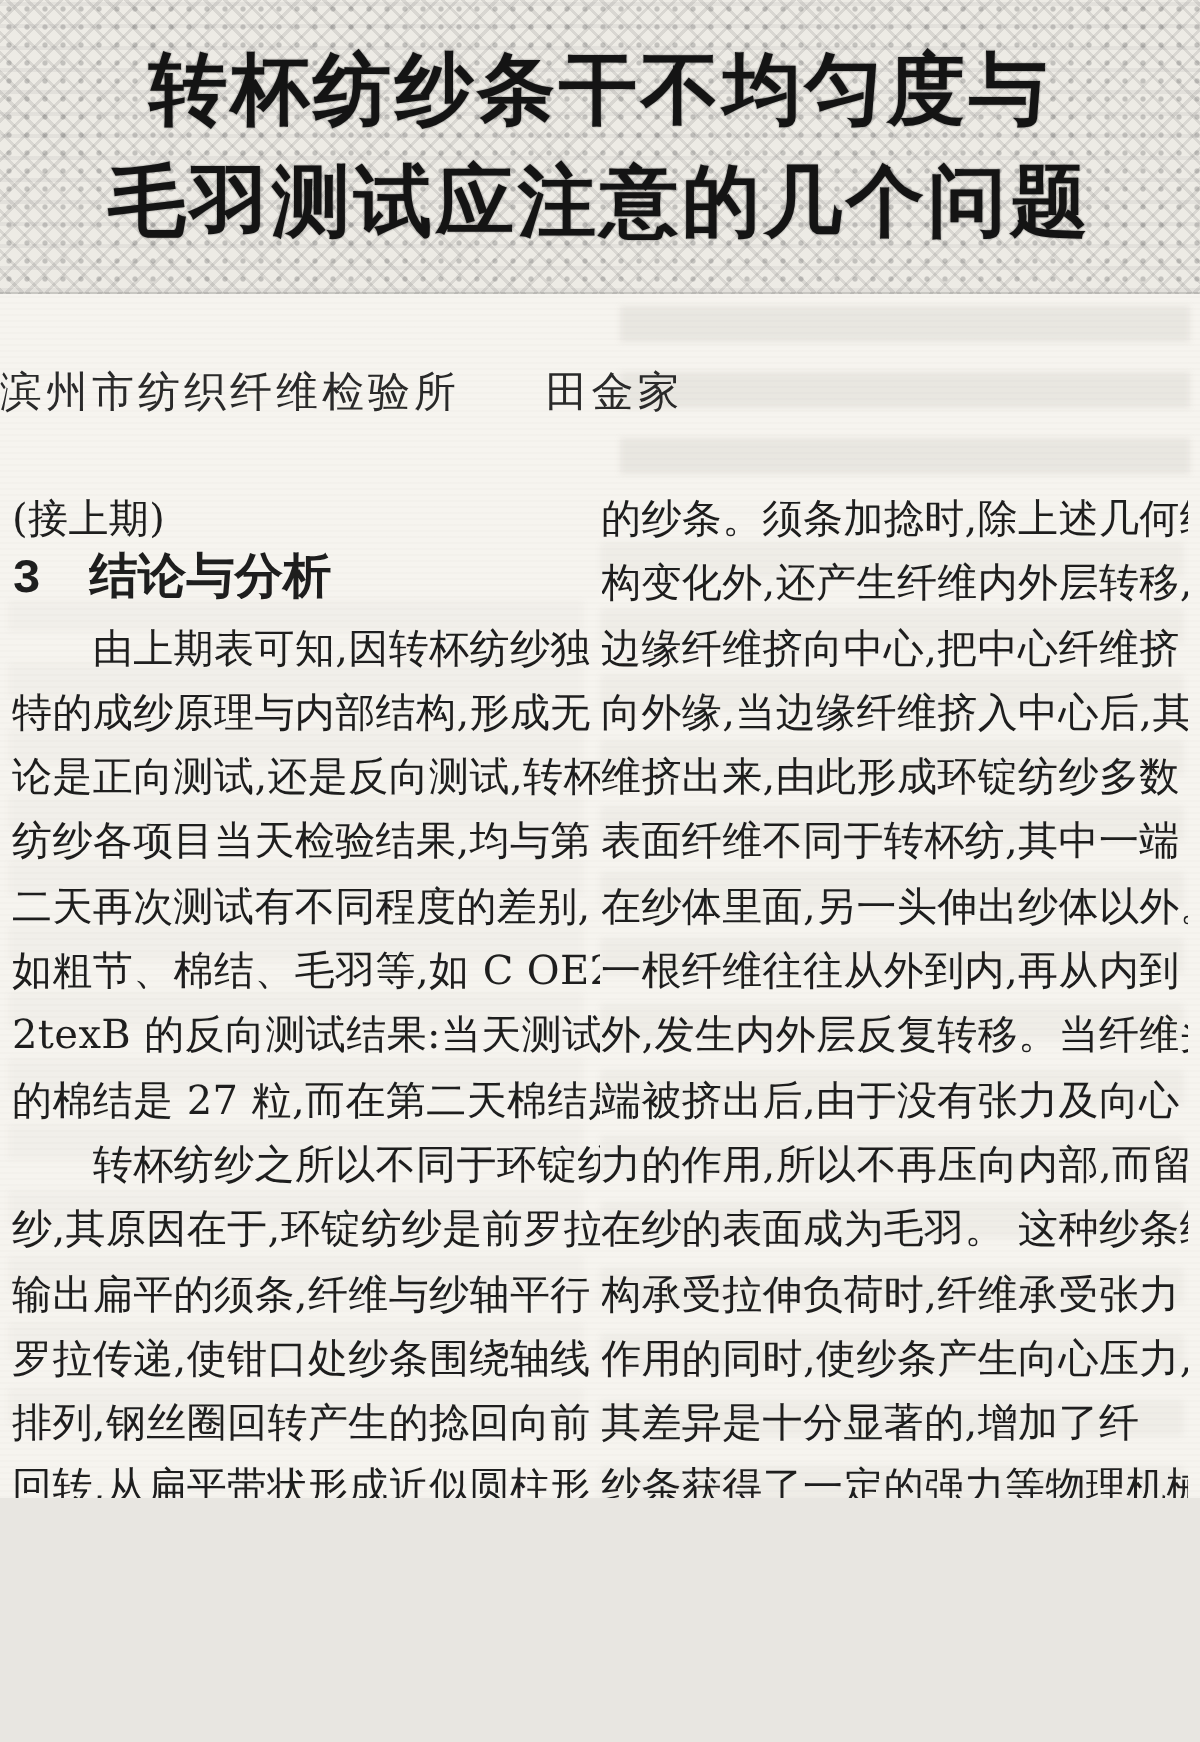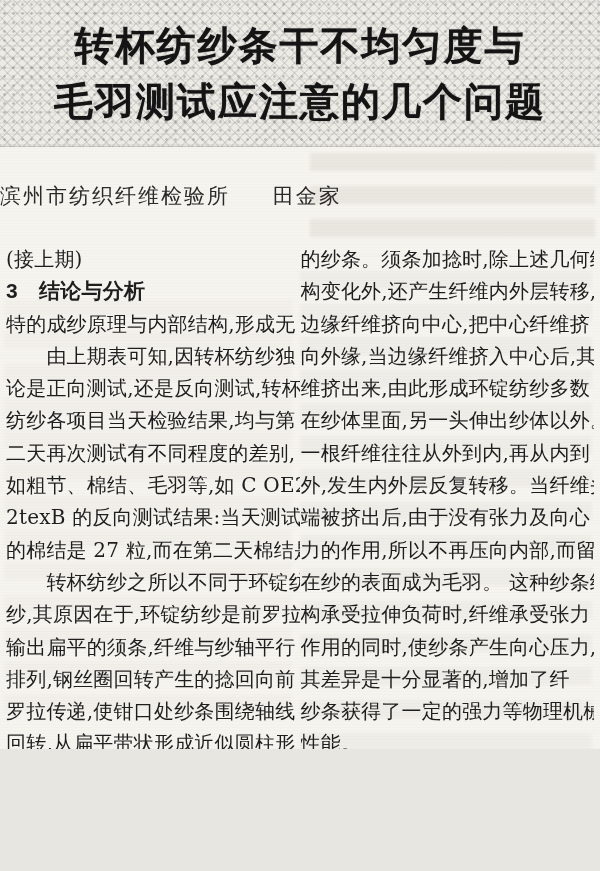--- a/index.html
+++ b/index.html
@@ -55,22 +55,22 @@
     display: flex; gap: 1px;
   }
   .column { flex: 1 1 0; overflow: hidden; }
   .line {
     height: 32.3px; line-height: 32.3px;
     font-size: 20px; letter-spacing: 0.2px;
     white-space: nowrap; overflow: hidden;
     color: #1e1e1e;
   }
   .block.heading1 .line {
-    font-weight: bold; font-size: 21px;
-    font-family: Liberation Sans, sans-serif;
+    font-weight: bold; font-size: 24px;
+    font-family: Liberation Mono, monospace;
   }
   .block.heading2 .line { font-size: 20px; }
 
   
   .ghost {
     position: absolute; pointer-events: none;
     background: repeating-linear-gradient(0deg,
       transparent 0 8px, rgba(125,118,108,0.10) 8px 26px, transparent 26px 33px);
     filter: blur(1.5px);
   }
@@ -99,45 +99,46 @@
 
   <div class="columns">
     <div class="column">
         <div class="block note">
           <div class="line">(接上期)</div>
         </div>
         <div class="block heading1">
           <div class="line">3　结论与分析</div>
         </div>
         <div class="block paragraph">
+          <div class="line">　　由上期表可知,因转杯纺纱独</div>
           <div class="line">特的成纱原理与内部结构,形成无</div>
-          <div class="line">　　由上期表可知,因转杯纺纱独</div>
           <div class="line">论是正向测试,还是反向测试,转杯</div>
           <div class="line">纺纱各项目当天检验结果,均与第</div>
           <div class="line">二天再次测试有不同程度的差别,</div>
           <div class="line">如粗节、棉结、毛羽等,如 C OE29.</div>
           <div class="line">2texB 的反向测试结果:当天测试</div>
           <div class="line">的棉结是 27 粒,而在第二天棉结是</div>
         </div>
         <div class="block paragraph">
           <div class="line">　　转杯纺纱之所以不同于环锭纺</div>
           <div class="line">纱,其原因在于,环锭纺纱是前罗拉</div>
           <div class="line">输出扁平的须条,纤维与纱轴平行</div>
+          <div class="line">罗拉传递,使钳口处纱条围绕轴线</div>
           <div class="line">排列,钢丝圈回转产生的捻回向前</div>
-          <div class="line">罗拉传递,使钳口处纱条围绕轴线</div>
           <div class="line">回转,从扁平带状形成近似圆柱形</div>
         </div>
       </div>
     <div class="column">
         <div class="block paragraph">
           <div class="line">的纱条。须条加捻时,除上述几何结</div>
           <div class="line">构变化外,还产生纤维内外层转移,</div>
           <div class="line">边缘纤维挤向中心,把中心纤维挤</div>
           <div class="line">向外缘,当边缘纤维挤入中心后,其</div>
           <div class="line">维挤出来,由此形成环锭纺纱多数</div>
+          <div class="line">表面纤维不同于转杯纺,其中一端</div>
           <div class="line">在纱体里面,另一头伸出纱体以外。</div>
           <div class="line">一根纤维往往从外到内,再从内到</div>
           <div class="line">外,发生内外层反复转移。当纤维头</div>
           <div class="line">端被挤出后,由于没有张力及向心</div>
           <div class="line">力的作用,所以不再压向内部,而留</div>
           <div class="line">在纱的表面成为毛羽。 这种纱条结</div>
           <div class="line">构承受拉伸负荷时,纤维承受张力</div>
           <div class="line">作用的同时,使纱条产生向心压力,</div>
           <div class="line">其差异是十分显著的,增加了纤</div>
           <div class="line">纱条获得了一定的强力等物理机械</div>

